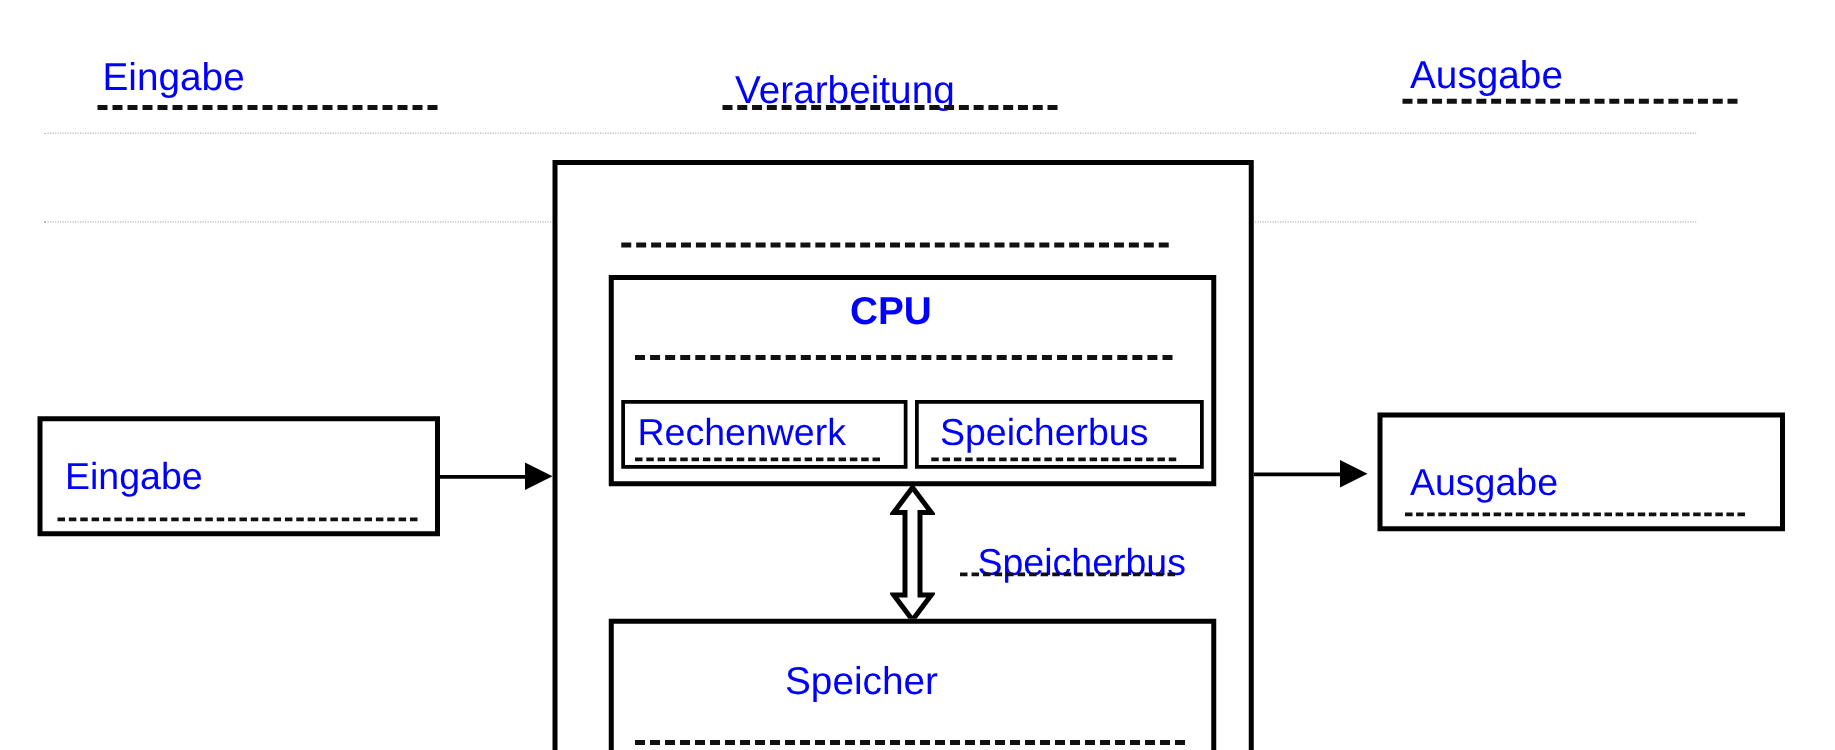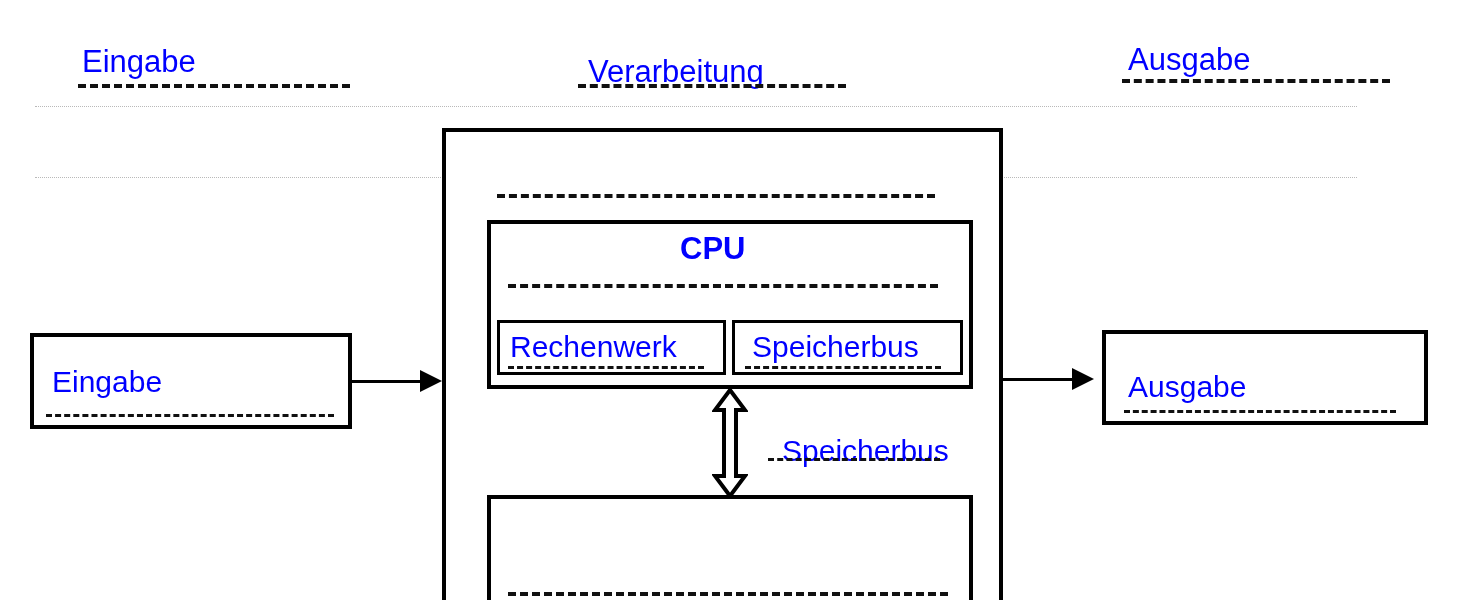--- a/index.html
+++ b/index.html
@@ -84,20 +84,21 @@
   <div class="dblarrow" style="left:712px;top:344px;">
     <svg width="36" height="110" viewBox="0 0 36 110">
       <polygon points="18,2 33,22 24,22 24,88 33,88 18,108 3,88 12,88 12,22 3,22" fill="#ffffff" stroke="#000000" stroke-width="4" stroke-linejoin="miter"></polygon>
     </svg>
   </div>
   <div class="lbl" style="left:782px;top:392px;">Speicherbus</div>
   <div class="dash t3" style="left:768px;top:414px;width:172px;"></div>
 
   <div class="box" style="left:487px;top:451px;width:486px;height:117px;">
   </div>
+  <div class="lbl big" style="left:628px;top:485px;">Speicher</div>
   <div class="dash" style="left:508px;top:548px;width:440px;"></div>
 
   <div class="arrowline" style="left:1003px;top:334px;width:72px;"></div>
   <div class="arrowhead" style="left:1072px;top:324px;"></div>
 
   <div class="box" style="left:1102px;top:286px;width:326px;height:95px;">
   </div>
   <div class="lbl" style="left:1128px;top:328px;">Ausgabe</div>
   <div class="dash t3" style="left:1124px;top:366px;width:272px;"></div>
 

